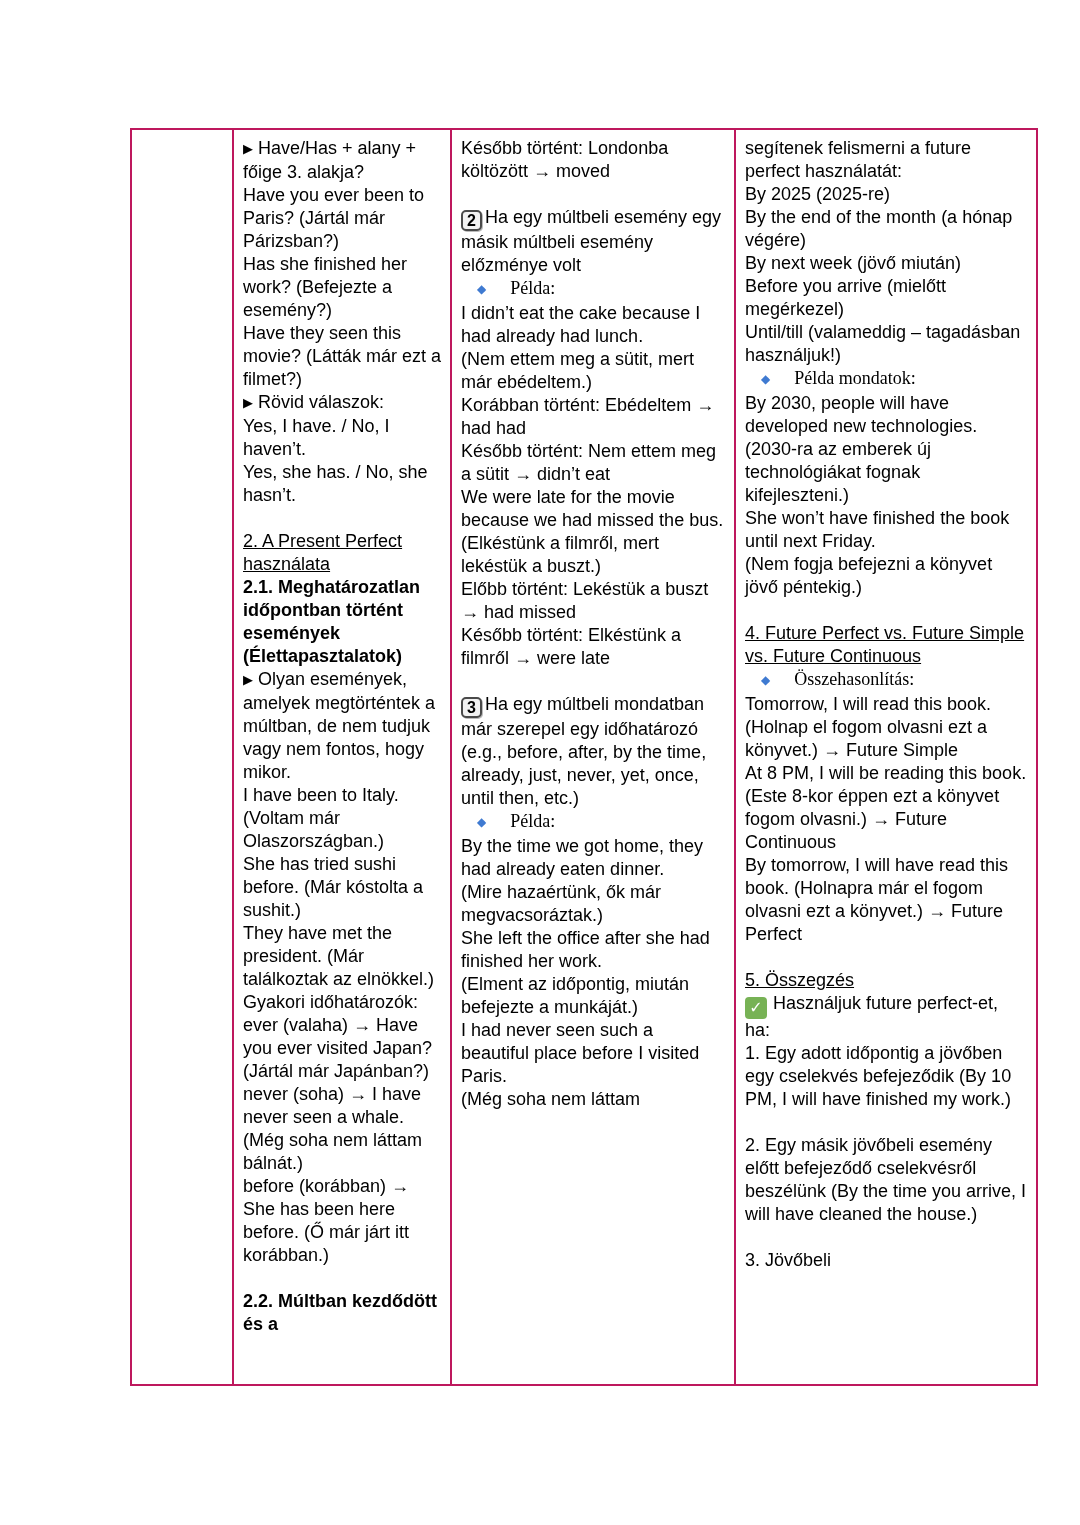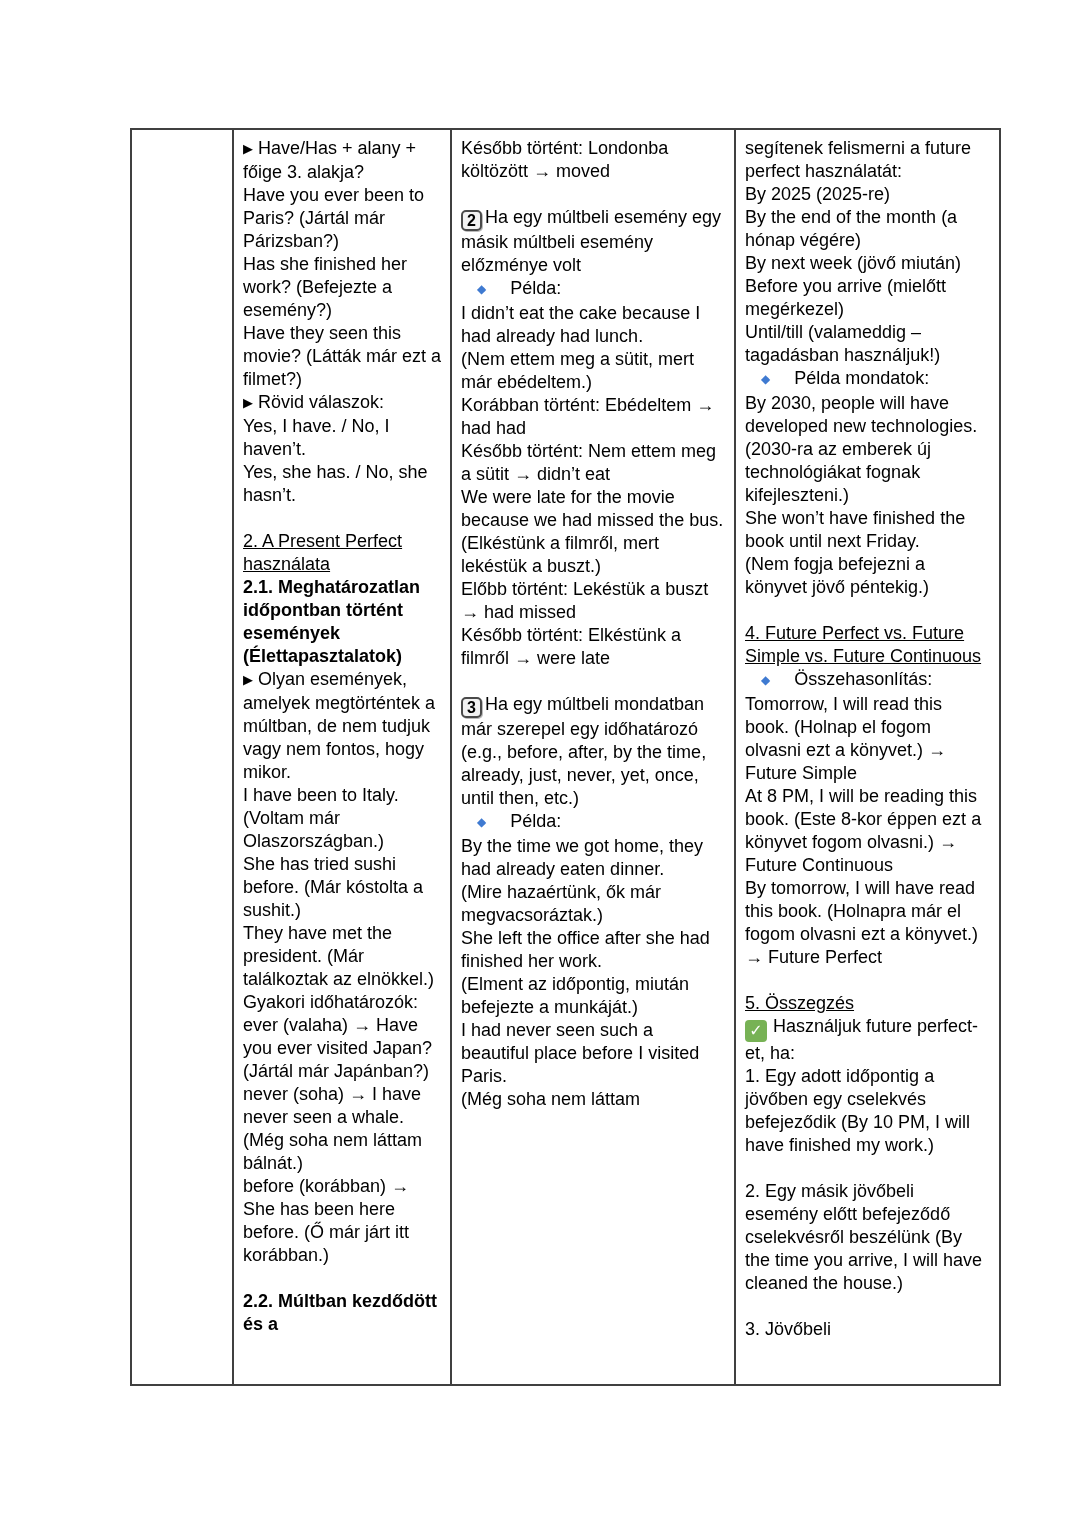--- a/index.html
+++ b/index.html
@@ -16,47 +16,47 @@
     overflow: hidden;
   }
   table.doc-table {
     position: absolute;
     left: 130px; top: 128px;
     width: 820px;
     border-collapse: collapse;
     table-layout: fixed;
   }
   table.doc-table td {
-    border: 2px solid #404040;
+    border: 2px solid #be185d;
     vertical-align: top;
     padding: 7px 8px 6px 9px;
     height: 1256px;
     overflow: hidden;
     font-size: 18px;
     line-height: 23px;
     color: #000000;
     word-wrap: break-word;
   }
   td.col-empty  { width: 102px; }
   td.col-a      { width: 218px; }
   td.col-b      { width: 284px; }
-  td.col-c      { width: 265px; }
+  td.col-c      { width: 302px; }
 
   .line { }
   .spacer { height: 23px; }
   .h-underline { font-weight: normal; text-decoration: underline; }
   .h-bold { font-weight: bold; }
 
   .tri-icon {
     display: inline-block;
     font-size: 13px;
     margin-right: 5px;
     transform: translateY(-1px);
   }
-  .bullet-line { padding-left: 16px; }
+  .bullet-line { padding-left: 16px; font-family: Liberation Serif, serif; }
   .diamond-icon {
     display: inline-block;
     color: #3f7ad1;
     font-size: 12px;
     margin-right: 24px;
     transform: translateY(-1px);
   }
   .keycap-icon {
     display: inline-block;
     width: 21px; height: 21px;

